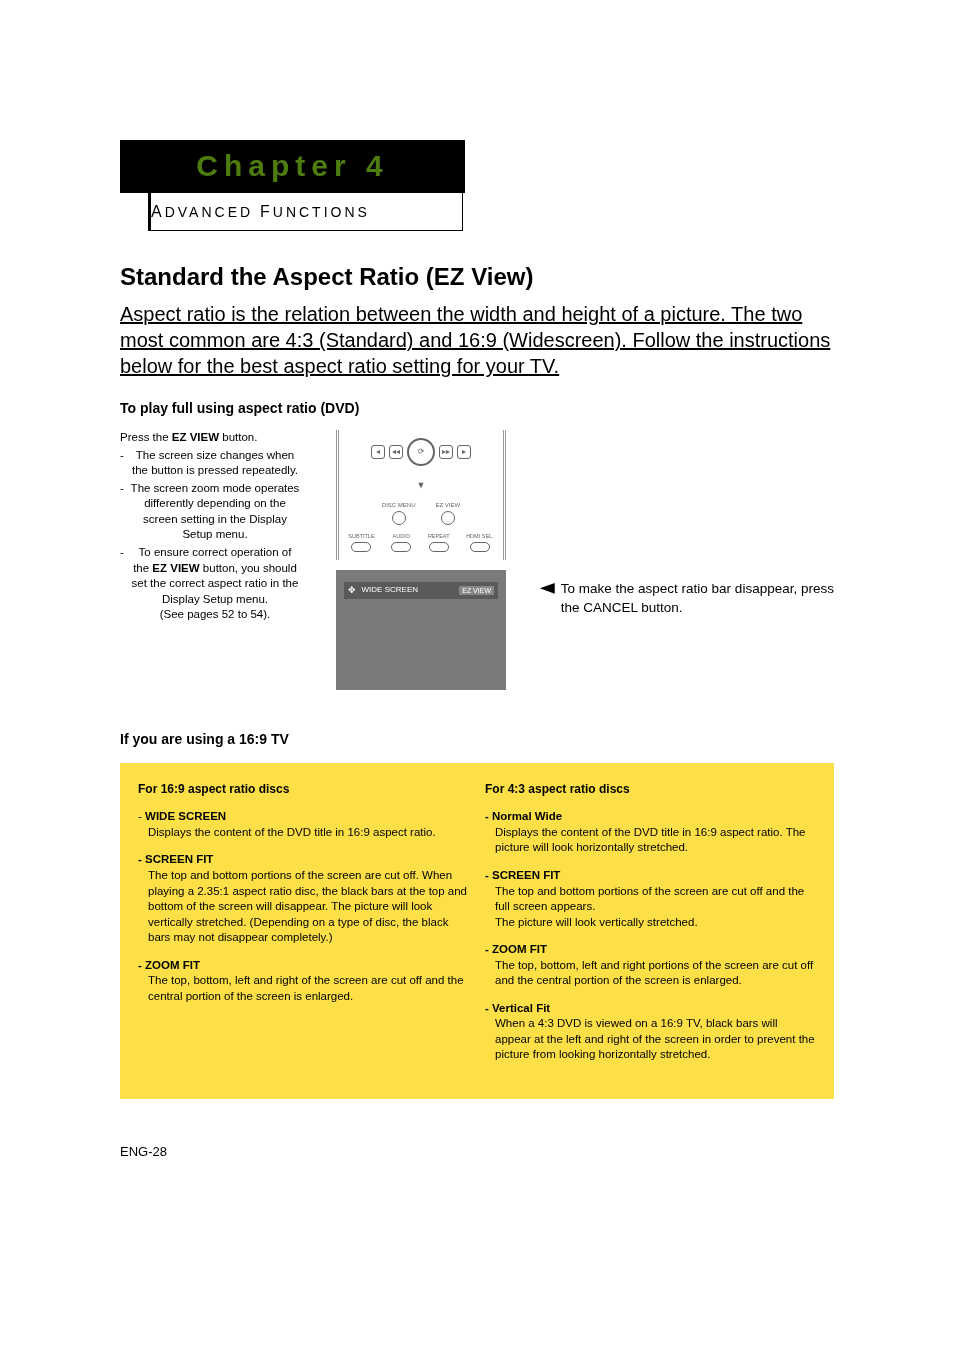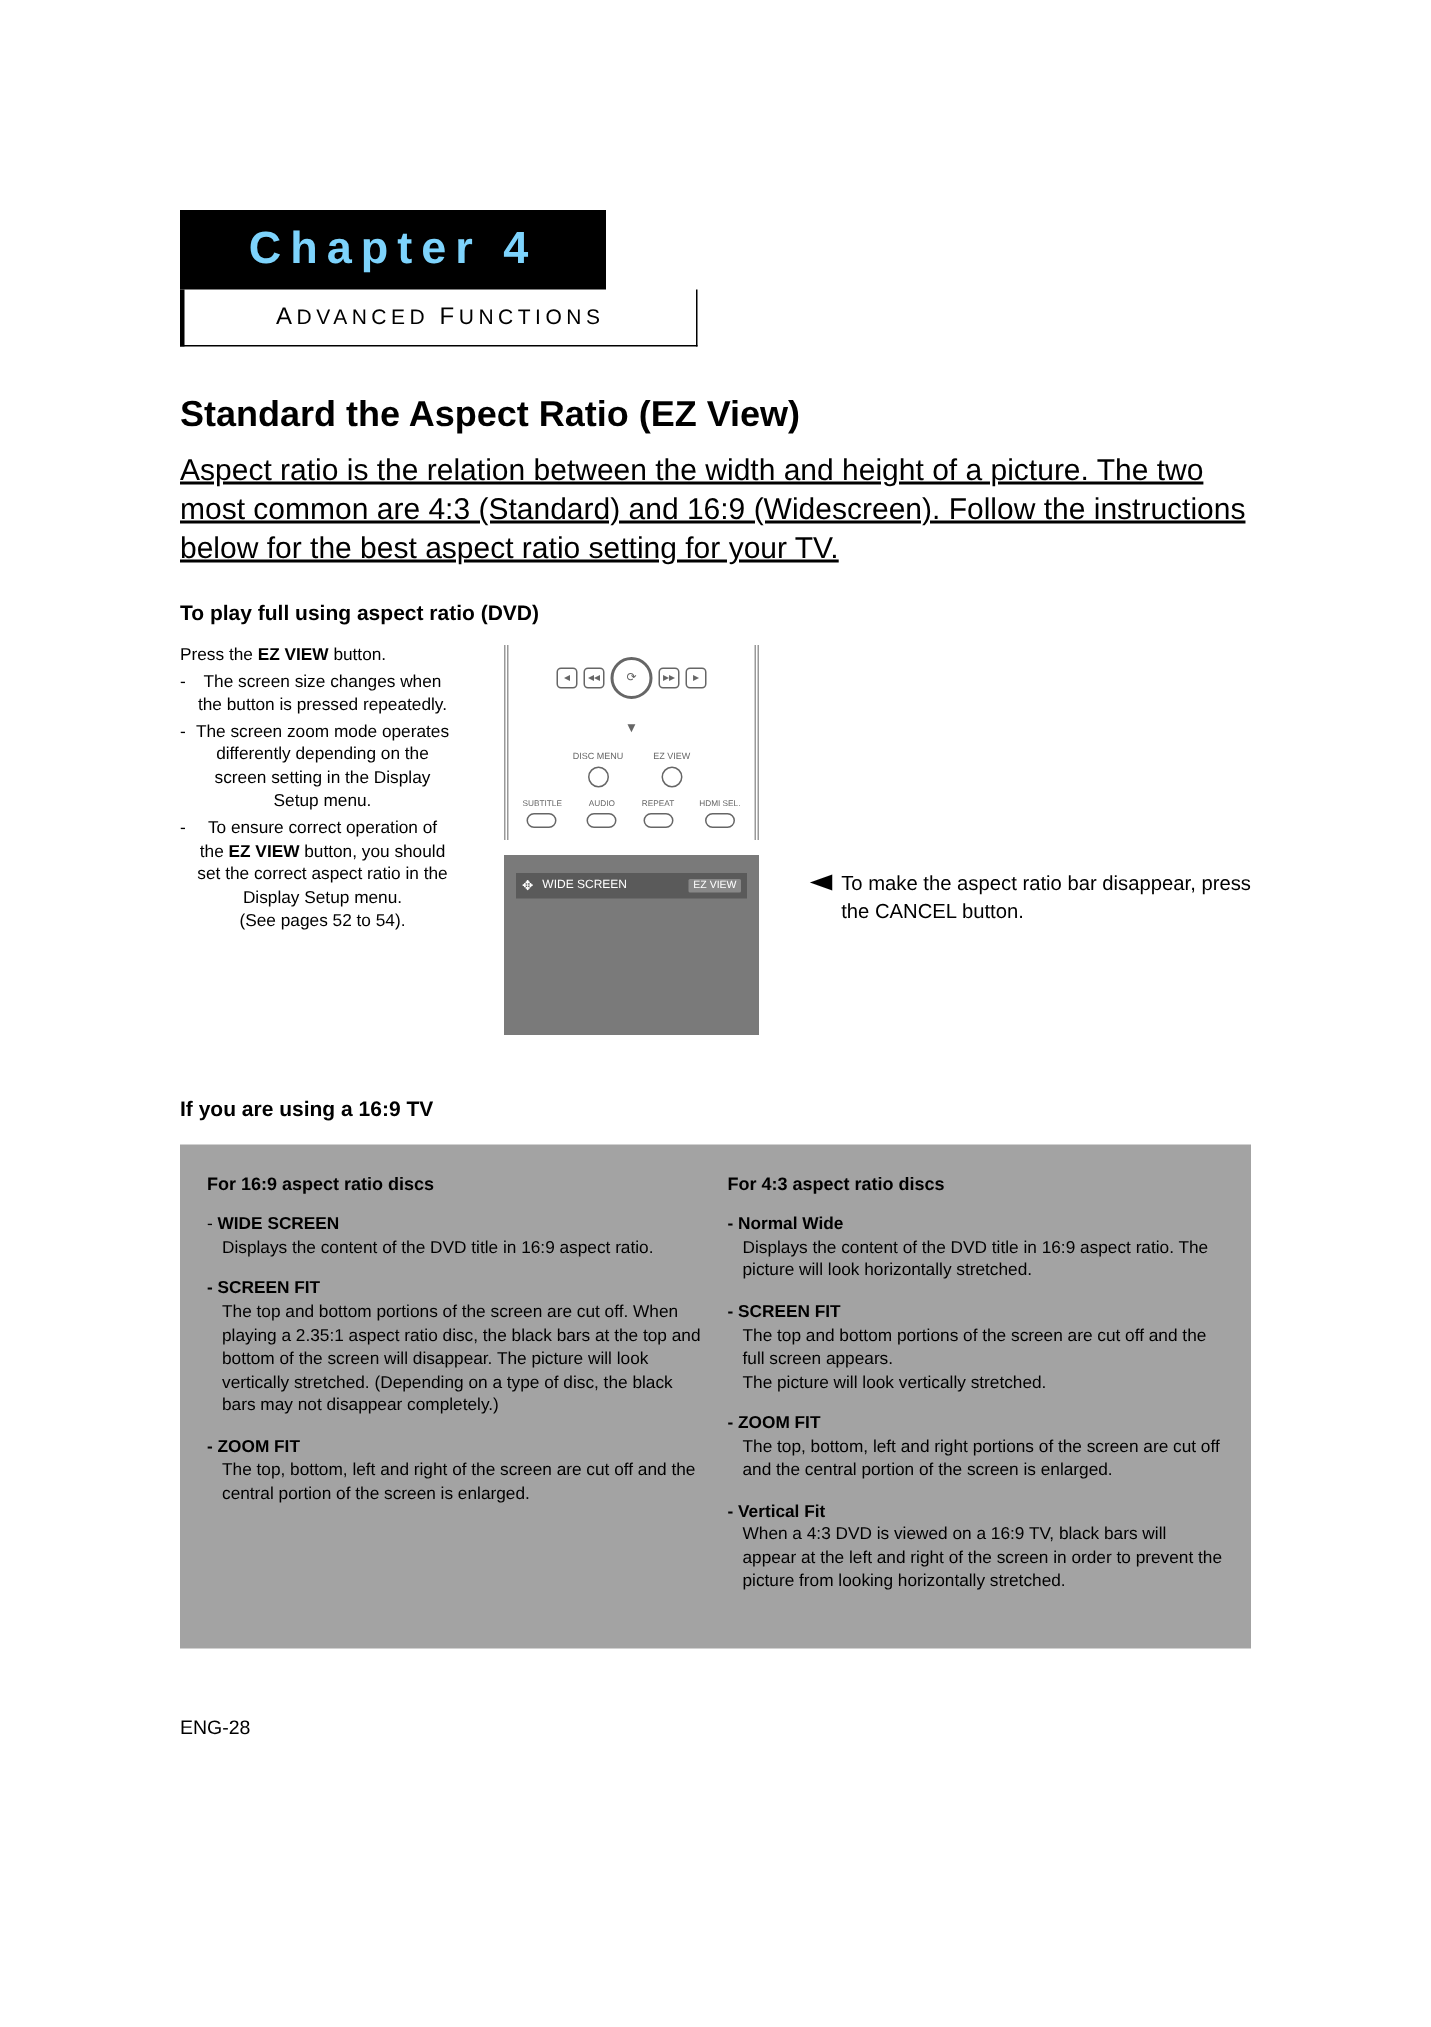--- a/index.html
+++ b/index.html
@@ -9,38 +9,38 @@
     color: #000;
     width: 954px;
     margin: 0 auto;
     padding: 140px 120px 60px 120px;
     font-size: 13px;
     line-height: 1.35;
   }
   .chapter-block { margin-bottom: 30px; }
   .chapter-title-bar {
     background: #000;
-    color: #7dd3fc;
+    color: #4d7c0f;
     font-size: 30px;
     font-weight: bold;
     text-align: center;
     padding: 6px 0;
     letter-spacing: 6px;
-    width: 284px;
+    width: 345px;
   }
   .chapter-sub-bar {
     border-left: 3px solid #000;
     border-right: 1px solid #000;
     border-bottom: 1px solid #000;
-    width: 345px;
-    text-align: center;
+    width: 315px;
     padding: 8px 0;
     font-size: 14px;
     letter-spacing: 3px;
     font-variant: small-caps;
+    margin-left: 28px;
   }
   .chapter-sub-bar .sc-large { font-size: 16px; }
   h1.page-title { font-size: 24px; font-weight: bold; margin-bottom: 8px; }
   p.intro { font-size: 20px; margin-bottom: 20px; line-height: 1.3; text-decoration: underline; }
   h2.section-sub { font-size: 14px; font-weight: bold; margin-bottom: 12px; }
   .columns { display: flex; gap: 36px; }
   .col-left { width: 180px; font-size: 11.5px; line-height: 1.35; }
   .col-left ul { list-style: none; padding-left: 0; }
   .col-left ul li { position: relative; padding-left: 10px; margin-top: 2px; text-align: center; }
   .col-left ul li::before { content: "-"; position: absolute; left: 0; }
@@ -82,21 +82,21 @@
     align-items: center;
     gap: 6px;
   }
   .screen-label .icon-plus { font-size:9px; }
   .screen-label .badge { margin-left:auto; background:#888; padding:0 3px; font-size:7px; border-radius:1px;}
   .col-right { flex:1; font-size: 13.5px; padding-top: 150px; }
   .col-right .arrow-line { display:flex; align-items:flex-start; gap:8px; }
   .col-right .arrow-line .tri { font-size:14px; line-height:1; transform: scaleX(1.4); }
   .if-using { font-size: 14px; font-weight: bold; margin: 40px 0 14px 0; }
   .grey-panel {
-    background: #a3a3a3;
+    background: #fde047;
     padding: 18px 18px 24px 18px;
     display: flex;
     gap: 16px;
     font-size: 11.5px;
     line-height: 1.35;
   }
   .grey-col { flex: 1; }
   .grey-col h3 { font-size: 12px; font-weight: bold; margin-bottom: 12px; }
   .grey-col .item { margin-bottom: 12px; }
   .grey-col .item .lead { font-weight: bold; }

